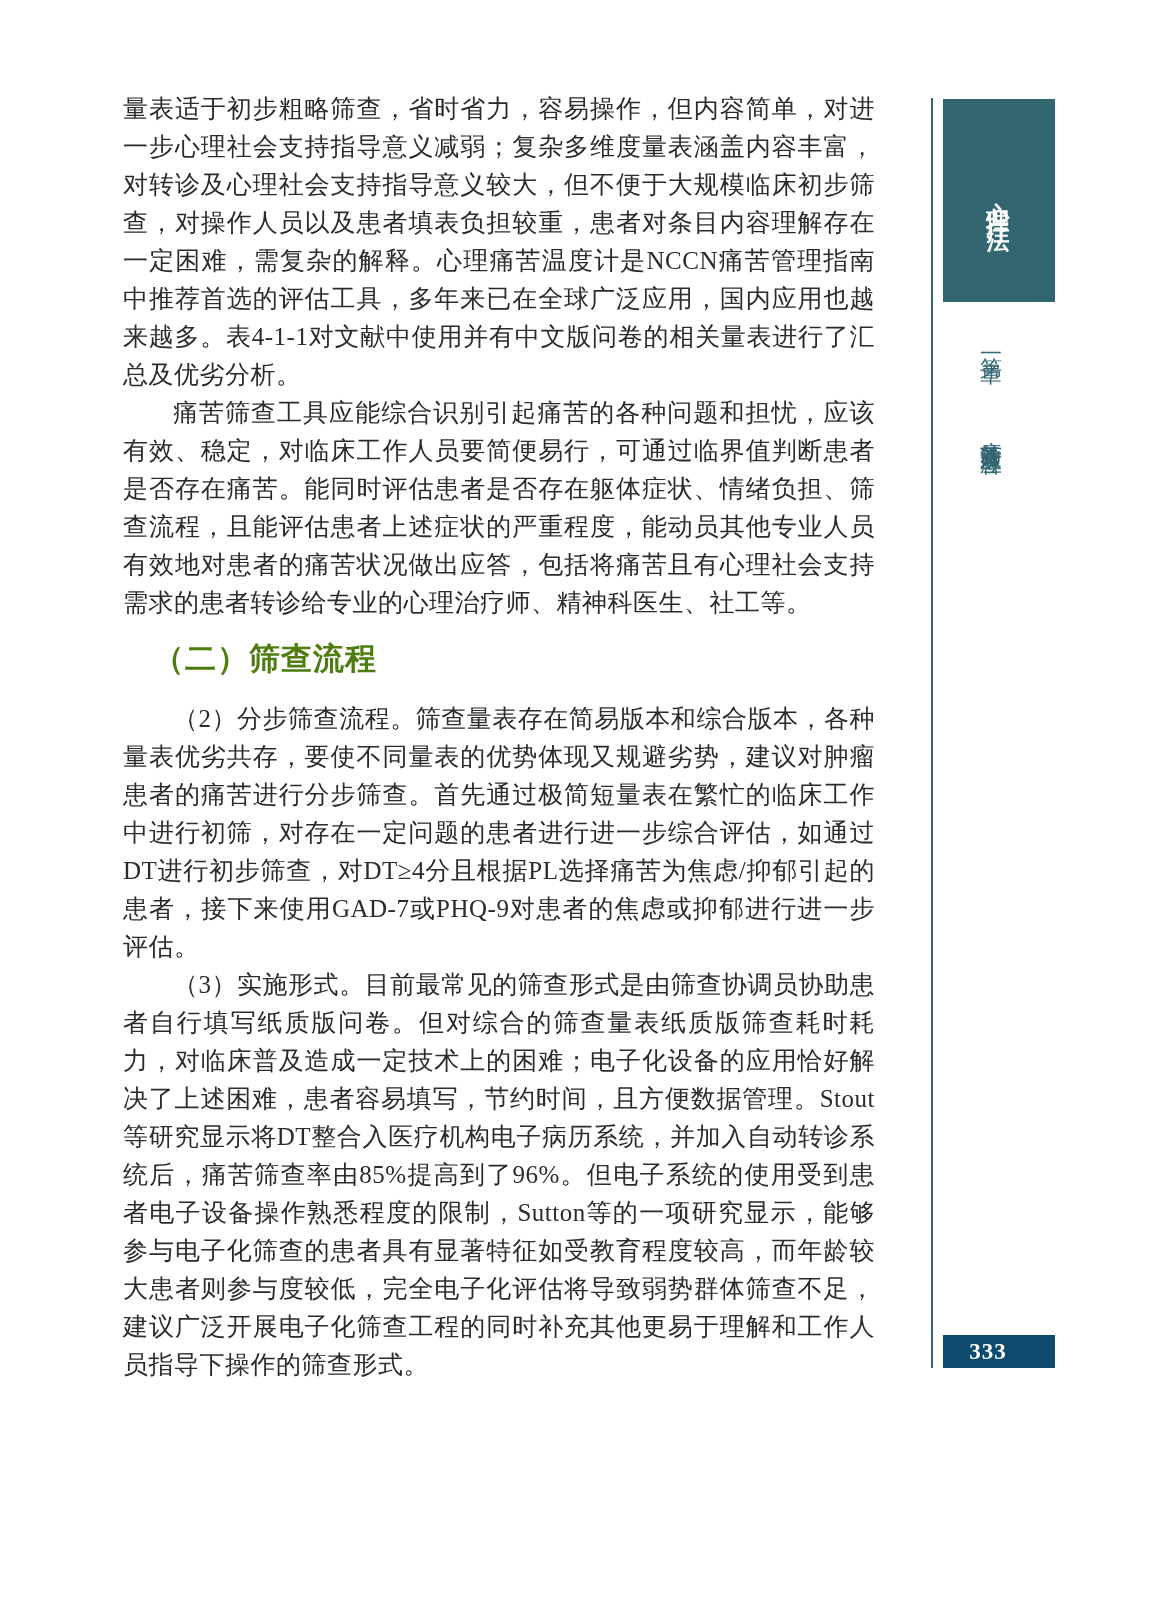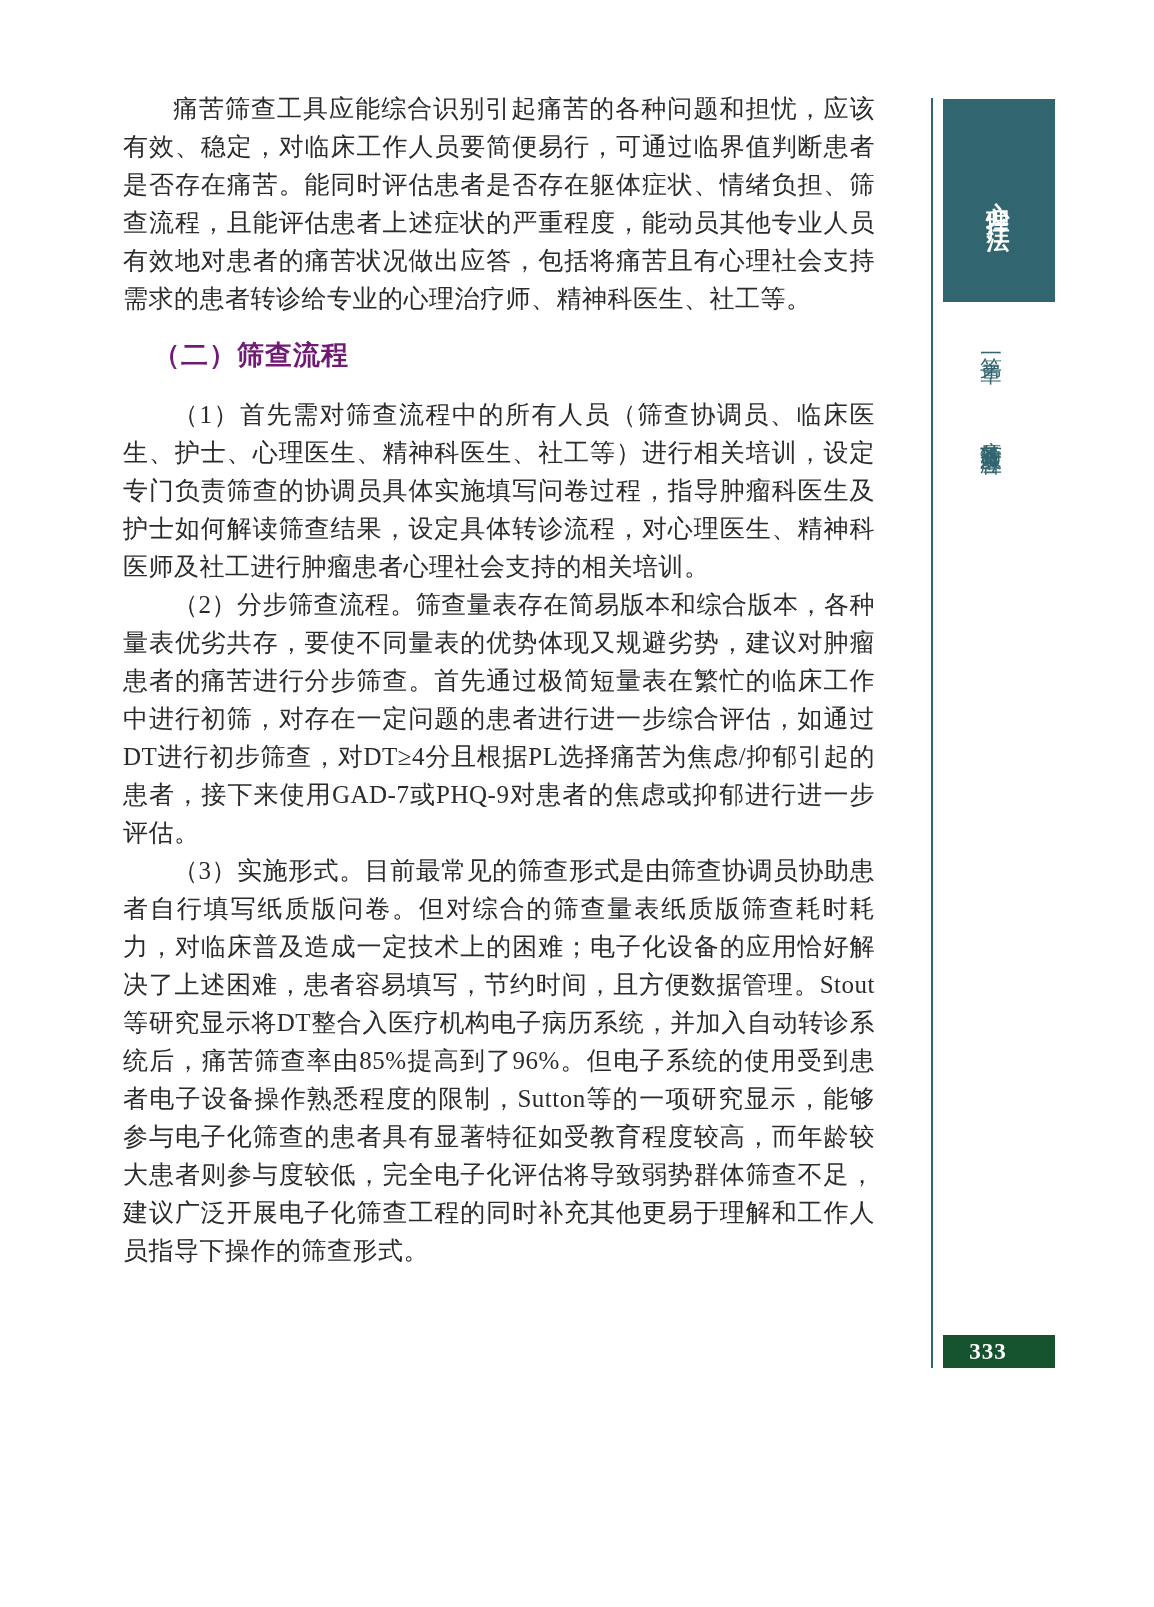--- a/index.html
+++ b/index.html
@@ -30,24 +30,24 @@
     text-align: justify;
     text-indent: 2em;
     letter-spacing: 0.5px;
     font-family: "Liberation Serif", "DejaVu Serif", serif;
   }
   .body-para.no-indent { text-indent: 0; }
   .section-heading {
     margin: 21px 0 25px 0;
     padding-left: 30px;
     font-family: "Liberation Sans", "DejaVu Sans", sans-serif;
-    font-size: 27px;
+    font-size: 31px;
     font-weight: bold;
     line-height: 32px;
-    color: #701a75;
+    color: #4d7c0f;
     letter-spacing: 1px;
   }
   
   .side-rule {
     position: absolute;
     left: 931px;
     top: 98px;
     width: 2px;
     height: 1270px;
     background: #316670;
@@ -83,44 +83,44 @@
     font-family: "Liberation Sans", "DejaVu Sans", sans-serif;
   }
   .chapter-num { top: 340px; }
   .chapter-title { top: 424px; }
   .page-num-box {
     position: absolute;
     left: 943px;
     top: 1335px;
     width: 112px;
     height: 33px;
-    background: #14532d;
+    background: #0c4a6e;
     display: flex;
     align-items: center;
     justify-content: center;
     padding-right: 22px;
     box-sizing: border-box;
   }
   .page-num-text {
     color: #ffffff;
     font-size: 23px;
     font-weight: bold;
     font-family: "Liberation Serif", "DejaVu Serif", serif;
     letter-spacing: 1px;
   }
 </style>
 </head>
 <body>
 
 <div class="page">
 
   <main class="content">
+    <p class="body-para no-indent">量表适于初步粗略筛查，省时省力，容易操作，但内容简单，对进一步心理社会支持指导意义减弱；复杂多维度量表涵盖内容丰富，对转诊及心理社会支持指导意义较大，但不便于大规模临床初步筛查，对操作人员以及患者填表负担较重，患者对条目内容理解存在一定困难，需复杂的解释。心理痛苦温度计是NCCN痛苦管理指南中推荐首选的评估工具，多年来已在全球广泛应用，国内应用也越来越多。表4-1-1对文献中使用并有中文版问卷的相关量表进行了汇总及优劣分析。</p>
     <p class="body-para">痛苦筛查工具应能综合识别引起痛苦的各种问题和担忧，应该有效、稳定，对临床工作人员要简便易行，可通过临界值判断患者是否存在痛苦。能同时评估患者是否存在躯体症状、情绪负担、筛查流程，且能评估患者上述症状的严重程度，能动员其他专业人员有效地对患者的痛苦状况做出应答，包括将痛苦且有心理社会支持需求的患者转诊给专业的心理治疗师、精神科医生、社工等。</p>
     <h2 class="section-heading">（二）筛查流程</h2>
-    <p class="body-para">（1）首先需对筛查流程中的所有人员（筛查协调员、临床医生、护士、心理医生、精神科医生、社工等）进行相关培训，设定专门负责筛查的协调员具体实施填写问卷过程，指导肿瘤科医生及护士如何解读筛查结果，设定具体转诊流程，对心理医生、精神科医师及社工进行肿瘤患者心理社会支持的相关培训。</p>
     <p class="body-para">（2）分步筛查流程。筛查量表存在简易版本和综合版本，各种量表优劣共存，要使不同量表的优势体现又规避劣势，建议对肿瘤患者的痛苦进行分步筛查。首先通过极简短量表在繁忙的临床工作中进行初筛，对存在一定问题的患者进行进一步综合评估，如通过DT进行初步筛查，对DT≥4分且根据PL选择痛苦为焦虑/抑郁引起的患者，接下来使用GAD-7或PHQ-9对患者的焦虑或抑郁进行进一步评估。</p>
     <p class="body-para">（3）实施形式。目前最常见的筛查形式是由筛查协调员协助患者自行填写纸质版问卷。但对综合的筛查量表纸质版筛查耗时耗力，对临床普及造成一定技术上的困难；电子化设备的应用恰好解决了上述困难，患者容易填写，节约时间，且方便数据管理。Stout等研究显示将DT整合入医疗机构电子病历系统，并加入自动转诊系统后，痛苦筛查率由85%提高到了96%。但电子系统的使用受到患者电子设备操作熟悉程度的限制，Sutton等的一项研究显示，能够参与电子化筛查的患者具有显著特征如受教育程度较高，而年龄较大患者则参与度较低，完全电子化评估将导致弱势群体筛查不足，建议广泛开展电子化筛查工程的同时补充其他更易于理解和工作人员指导下操作的筛查形式。</p>
   </main>
 
   <div class="side-rule"></div>
 
   <div class="part-tab">
     <span class="part-tab-text">心理疗法</span>
   </div>
 

